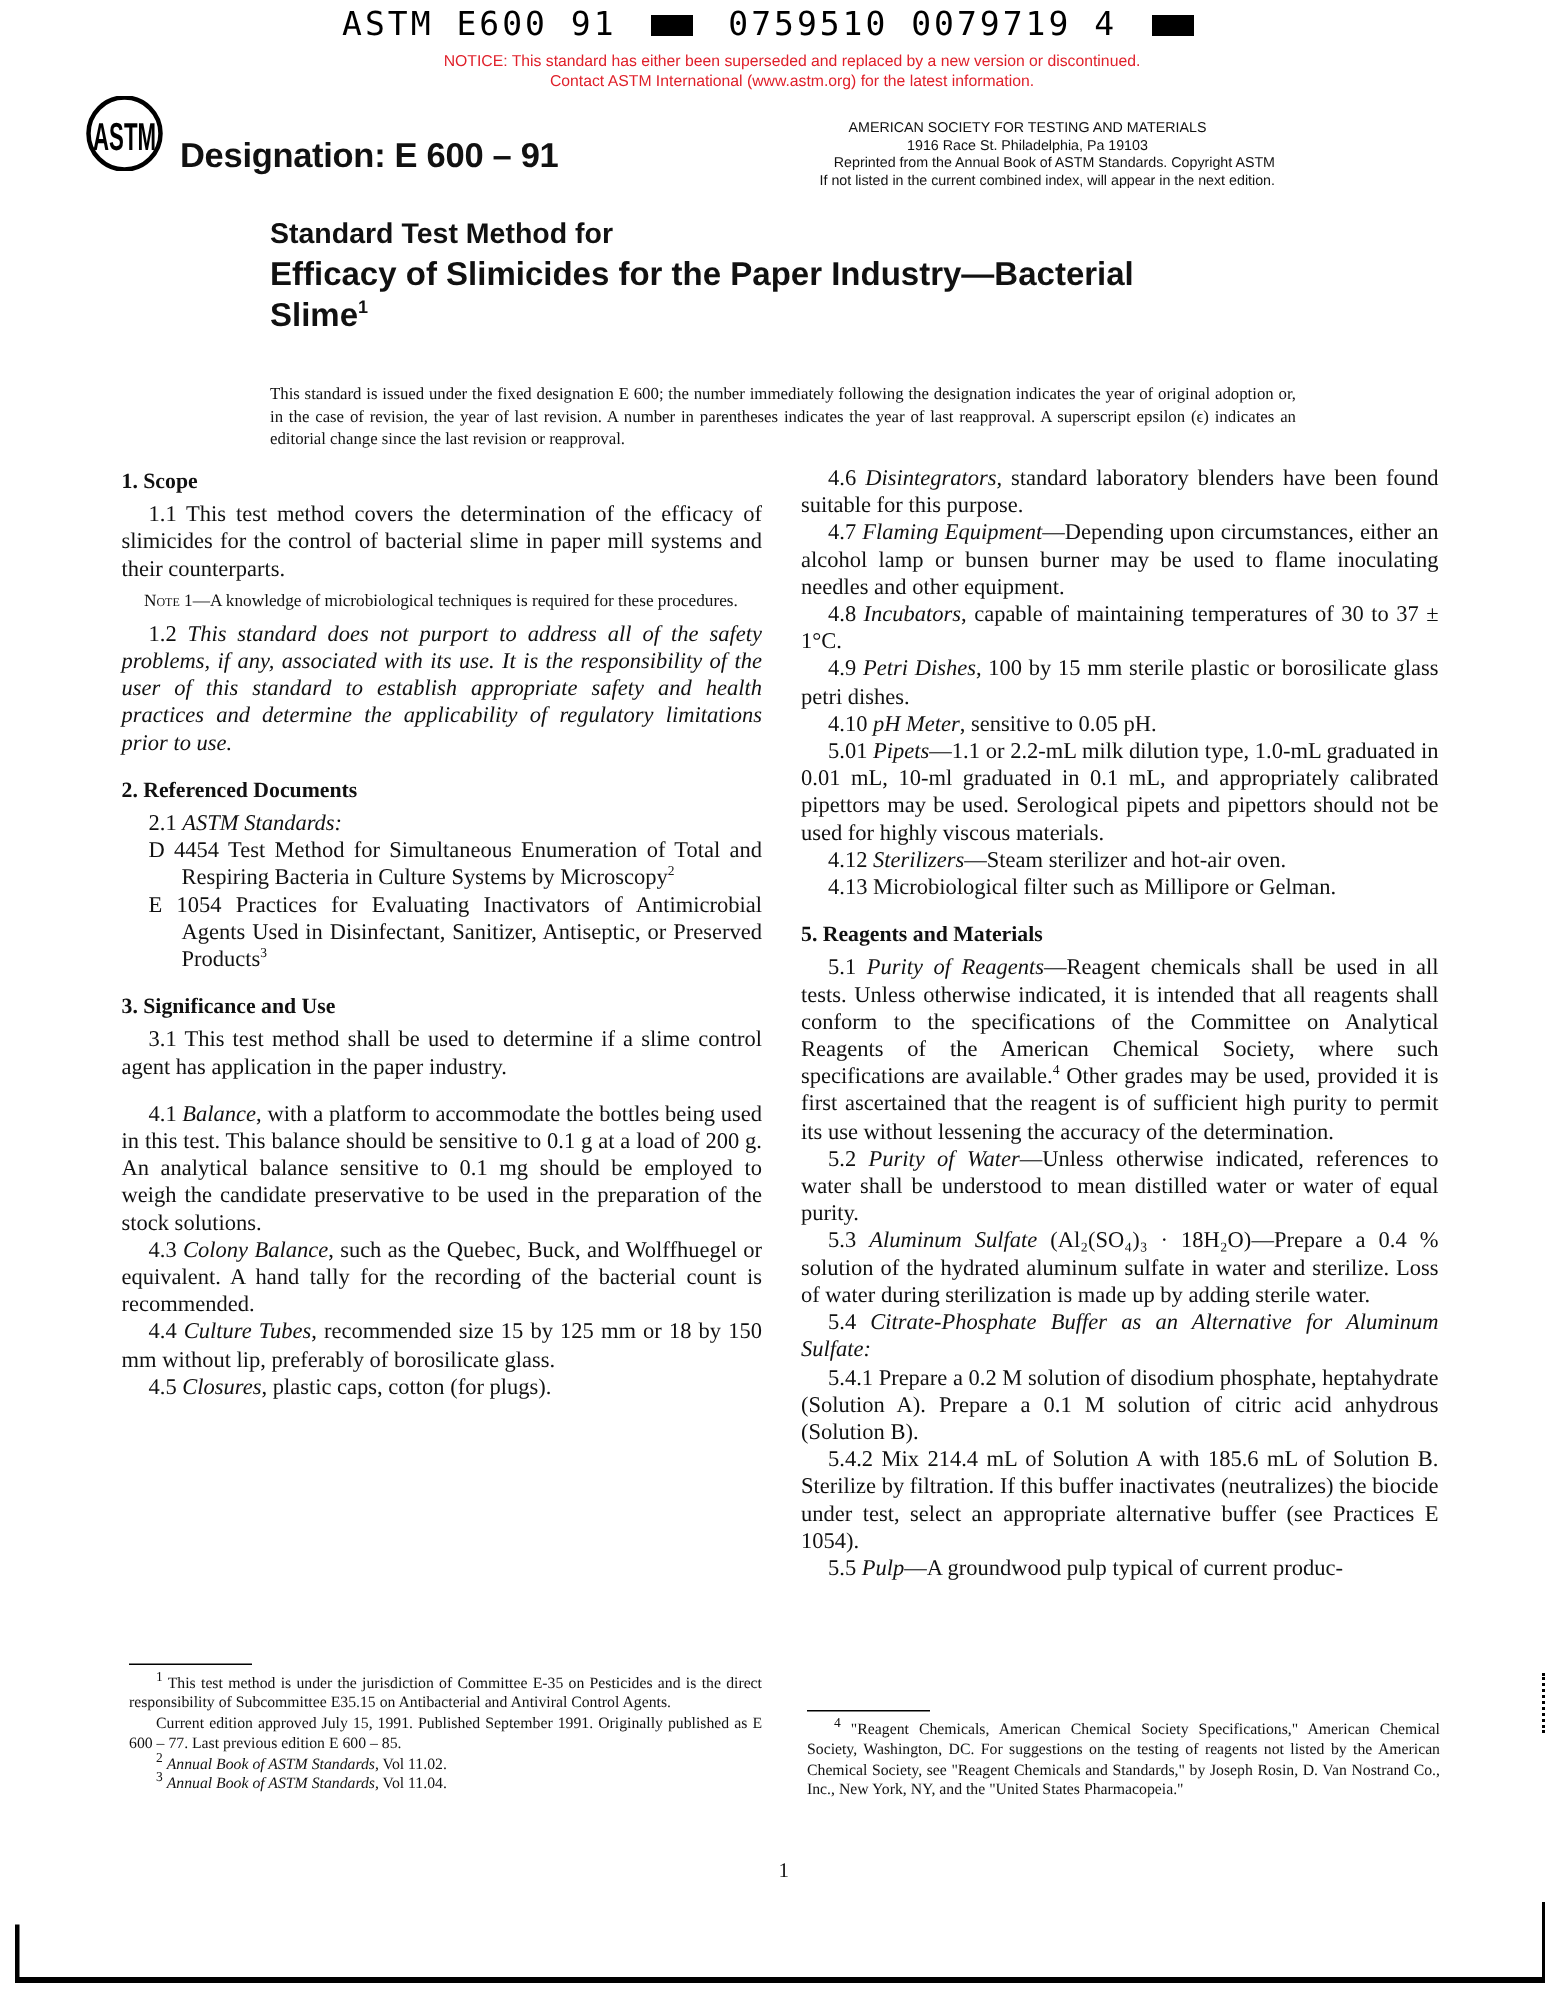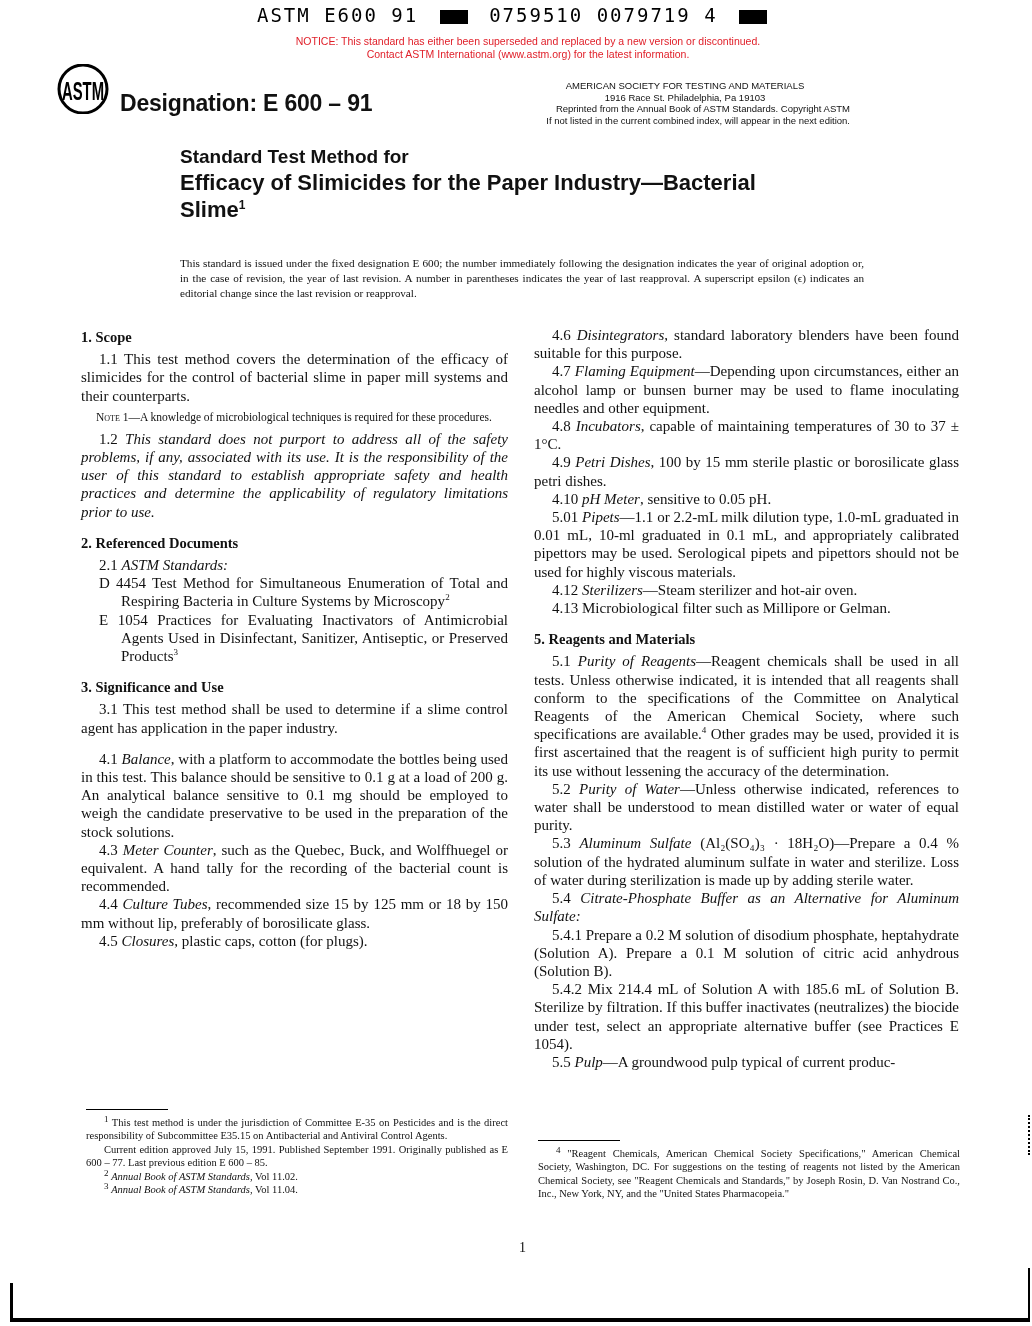--- a/index.html
+++ b/index.html
@@ -1,30 +1,30 @@
 <!DOCTYPE html>
 <html><head>
   <meta charset="utf-8">
   <style>
     html, body { margin: 0; padding: 0; background: #ffffff; }
     body { width: 1032px; height: 1326px; position: relative; overflow: hidden; color: #111; font-family: "Liberation Serif", serif; }
     .abs { position: absolute; }
-    .header-code { left: 0; width: 1032px; top: 4px; text-align: center; font-family: "DejaVu Sans Mono", monospace; font-size: 19px; letter-spacing: 2px; color: #000; }
+    .header-code { left: 0; width: 1032px; top: 4px; text-align: center; font-family: "DejaVu Sans Mono", monospace; font-size: 22px; letter-spacing: 2px; color: #000; }
     .header-code .blk { display: inline-block; width: 28px; height: 14px; background: #000; vertical-align: middle; margin: 0 8px; }
     .notice { left: 12px; width: 1032px; top: 35px; text-align: center; color: #e0202a; font-family: "Liberation Sans", sans-serif; font-size: 10.5px; line-height: 13px; }
     .logo { left: 57px; top: 64px; width: 52px; height: 50px; }
     .designation { left: 120px; top: 70px; font-family: "Liberation Sans", sans-serif; font-weight: bold; font-size: 23px; letter-spacing: -0.2px; margin-top: 20px; }
     .society { left: 520px; top: 80px; width: 330px; text-align: right; font-family: "Liberation Sans", sans-serif; font-size: 9.5px; line-height: 11.5px; }
     .society div:nth-child(2), .society div:nth-child(1) { text-align: center; }
     .title { left: 180px; top: 145px; width: 700px; font-family: "Liberation Sans", sans-serif; font-weight: bold; }
     .title .t1 { font-size: 19px; line-height: 24px; }
     .title .t2 { font-size: 22px; line-height: 27px; }
     .title sup { font-size: 12px; }
     .intro { left: 180px; top: 256px; width: 684px; font-size: 11.2px; line-height: 15px; text-align: justify; }
-    .col { top: 312px; width: 427px; font-size: 15px; line-height: 18.2px; text-align: justify; margin-top: 16px; }
+    .col { top: 312px; width: 427px; font-size: 15px; line-height: 18.2px; text-align: justify; }
     .col-left { left: 81px; }
     .col-right { left: 534px; width: 425px; top: 310px; }
     .sec-h { font-weight: bold; font-size: 14.5px; margin: 0 0 4px 0; }
     .para { margin: 0; text-indent: 18px; }
     .note { font-size: 11.5px; line-height: 14px; text-indent: 15px; margin: 5px 0 6px 0; }
     .note .sc { font-variant: small-caps; }
     .ref { margin: 0; padding-left: 36px; text-indent: -22px; margin-left: 0; }
     .gap { height: 13px; }
     sup { font-size: 9px; line-height: 0; }
     .fn-rule { width: 82px; height: 1px; background: #000; margin: 0 0 6px 0; }
@@ -87,21 +87,21 @@
   <p class="para"><span>2.1</span> <em>ASTM Standards:</em></p>
   <p class="ref" style="padding-left:40px;text-indent:-22px;"><span>D 4454</span> <span>Test Method for Simultaneous Enumeration of Total and Respiring Bacteria in Culture Systems by Microscopy</span><sup>2</sup></p>
   <p class="ref" style="padding-left:40px;text-indent:-22px;"><span>E 1054</span> <span>Practices for Evaluating Inactivators of Antimicrobial Agents Used in Disinfectant, Sanitizer, Antiseptic, or Preserved Products</span><sup>3</sup></p>
   <div class="gap"></div>
 
   <div class="sec-h">3. Significance and Use</div>
   <p class="para">3.1 This test method shall be used to determine if a slime control agent has application in the paper industry.</p>
   <div class="gap"></div>
 
   <p class="para"><span>4.1</span> <em>Balance</em><span>,</span><span> with a platform to accommodate the bottles being used in this test. This balance should be sensitive to 0.1 g at a load of 200 g. An analytical balance sensitive to 0.1 mg should be employed to weigh the candidate preservative to be used in the preparation of the stock solutions.</span></p>
-  <p class="para"><span>4.3</span> <em>Meter Counter</em><span>,</span><span> such as the Quebec, Buck, and Wolffhuegel or equivalent. A hand tally for the recording of the bacterial count is recommended.</span></p>
+  <p class="para"><span>4.3</span> <em>Colony Balance</em><span>,</span><span> such as the Quebec, Buck, and Wolffhuegel or equivalent. A hand tally for the recording of the bacterial count is recommended.</span></p>
   <p class="para"><span>4.4</span> <em>Culture Tubes</em><span>,</span><span> recommended size 15 by 125 mm or 18 by 150 mm without lip, preferably of borosilicate glass.</span></p>
   <p class="para"><span>4.5</span> <em>Closures</em><span>,</span><span> plastic caps, cotton (for plugs).</span></p>
 </div>
 
 <div class="abs footnotes fn-left">
   <div class="fn-rule"></div>
   <p><sup>1</sup> <span>This test method is under the jurisdiction of Committee E-35 on Pesticides and is the direct responsibility of Subcommittee E35.15 on Antibacterial and Antiviral Control Agents.</span></p>
   <p>Current edition approved July 15, 1991. Published September 1991. Originally published as E 600 – 77. Last previous edition E 600 – 85.</p>
   <p><sup>2</sup> <em>Annual Book of ASTM Standards</em><span>, Vol 11.02.</span></p>
   <p><sup>3</sup> <em>Annual Book of ASTM Standards</em><span>, Vol 11.04.</span></p>

